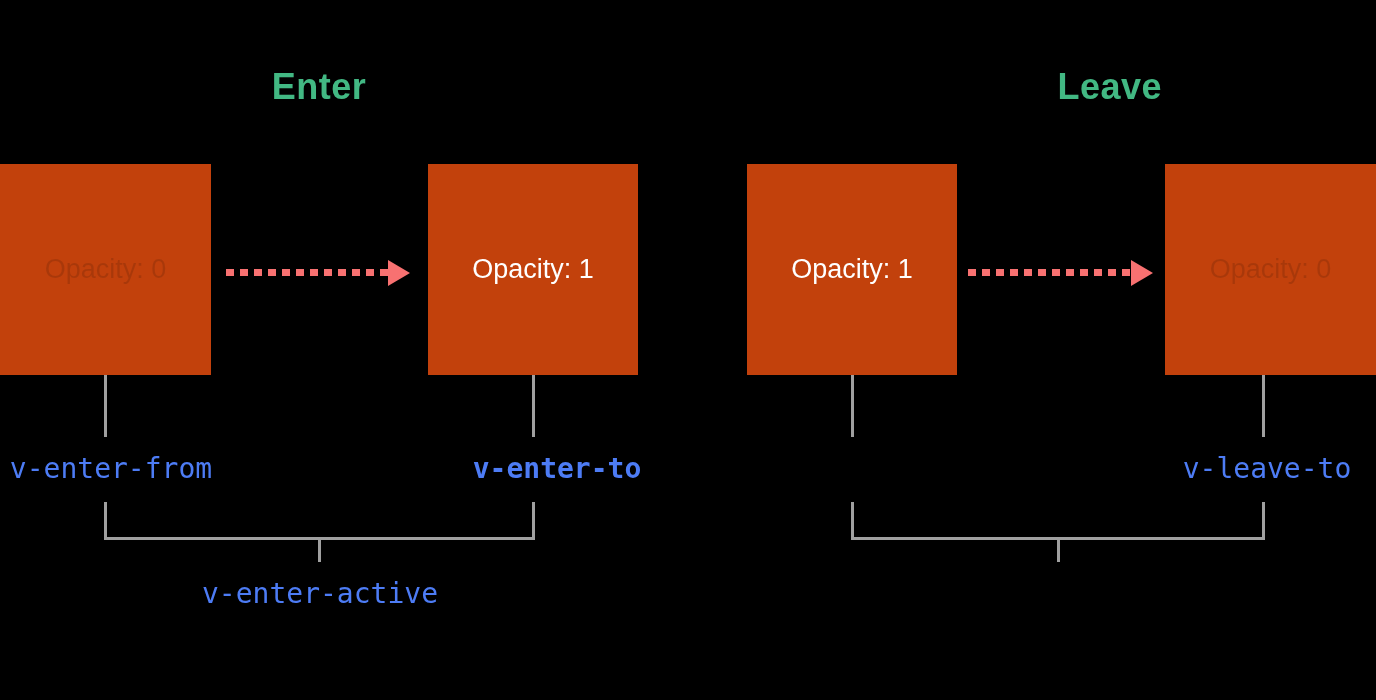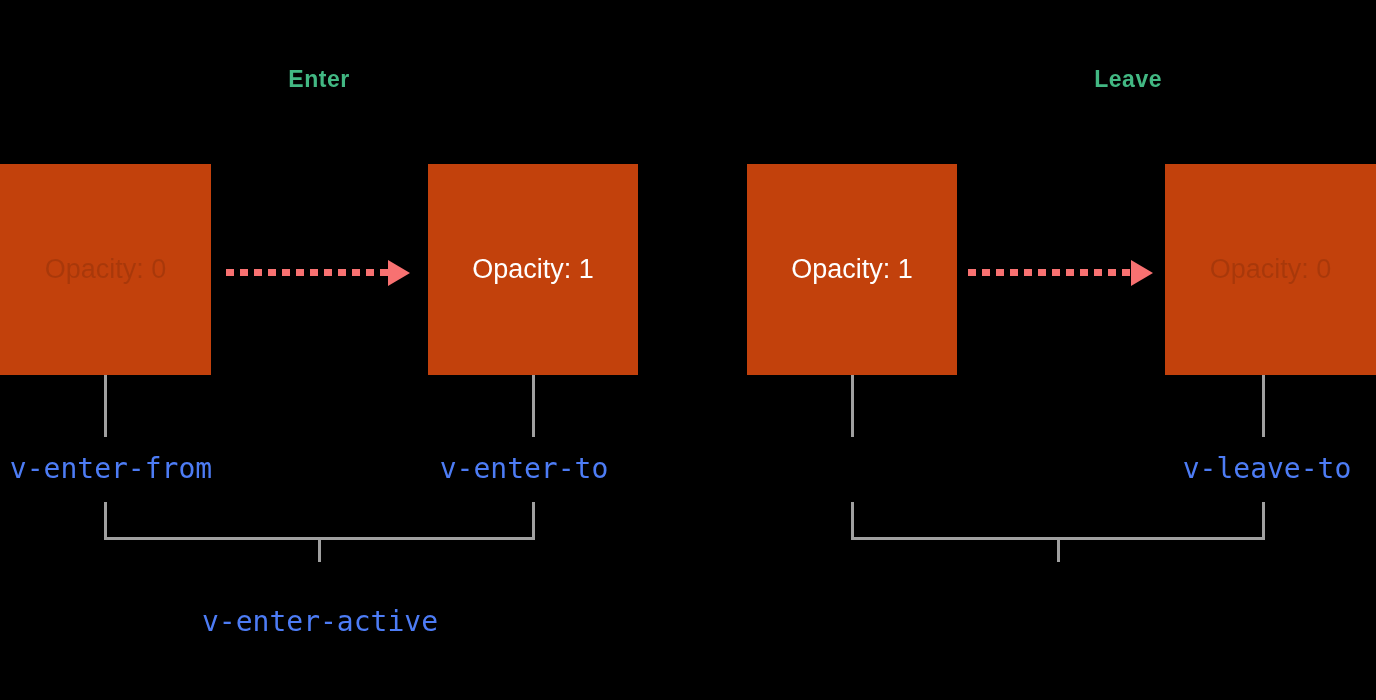--- a/index.html
+++ b/index.html
@@ -9,21 +9,21 @@
     height: 700px;
     background: #000000;
     overflow: hidden;
     font-family: "Liberation Sans", sans-serif;
   }
   .phase-title {
     position: absolute;
     top: 66px;
     width: 200px;
     text-align: center;
-    font-size: 23px;
+    font-size: 36px;
     font-weight: 700;
     color: #42b883;
     letter-spacing: 0.5px;
   }
   #t-enter { left: 219px; }
   #t-leave { left: 962px; text-align: right; }
 
   .box {
     position: absolute;
     top: 164px;
@@ -93,24 +93,24 @@
     text-align: center;
     font-family: "DejaVu Sans Mono", monospace;
     font-size: 28px;
     font-weight: 500;
     color: #4d7cf5;
     white-space: nowrap;
   }
   .row1 { top: 452px; }
   .row2 { top: 577px; }
   #L1 { left: -49px; }
-  #L2 { left: 364px; }
+  #L2 { left: 397px; font-weight: bold; }
   #L3 { left: 698px; }
   #L4 { left: 1107px; }
-  #L5 { left: 160px; margin-top: 28px; }
+  #L5 { left: 160px; }
   #L6 { left: 898px; }
 </style>
 </head>
 <body>
 
 <div class="canvas">
 
   <div class="phase-title" id="t-enter">Enter</div>
   <div class="phase-title" id="t-leave">Leave</div>
 

